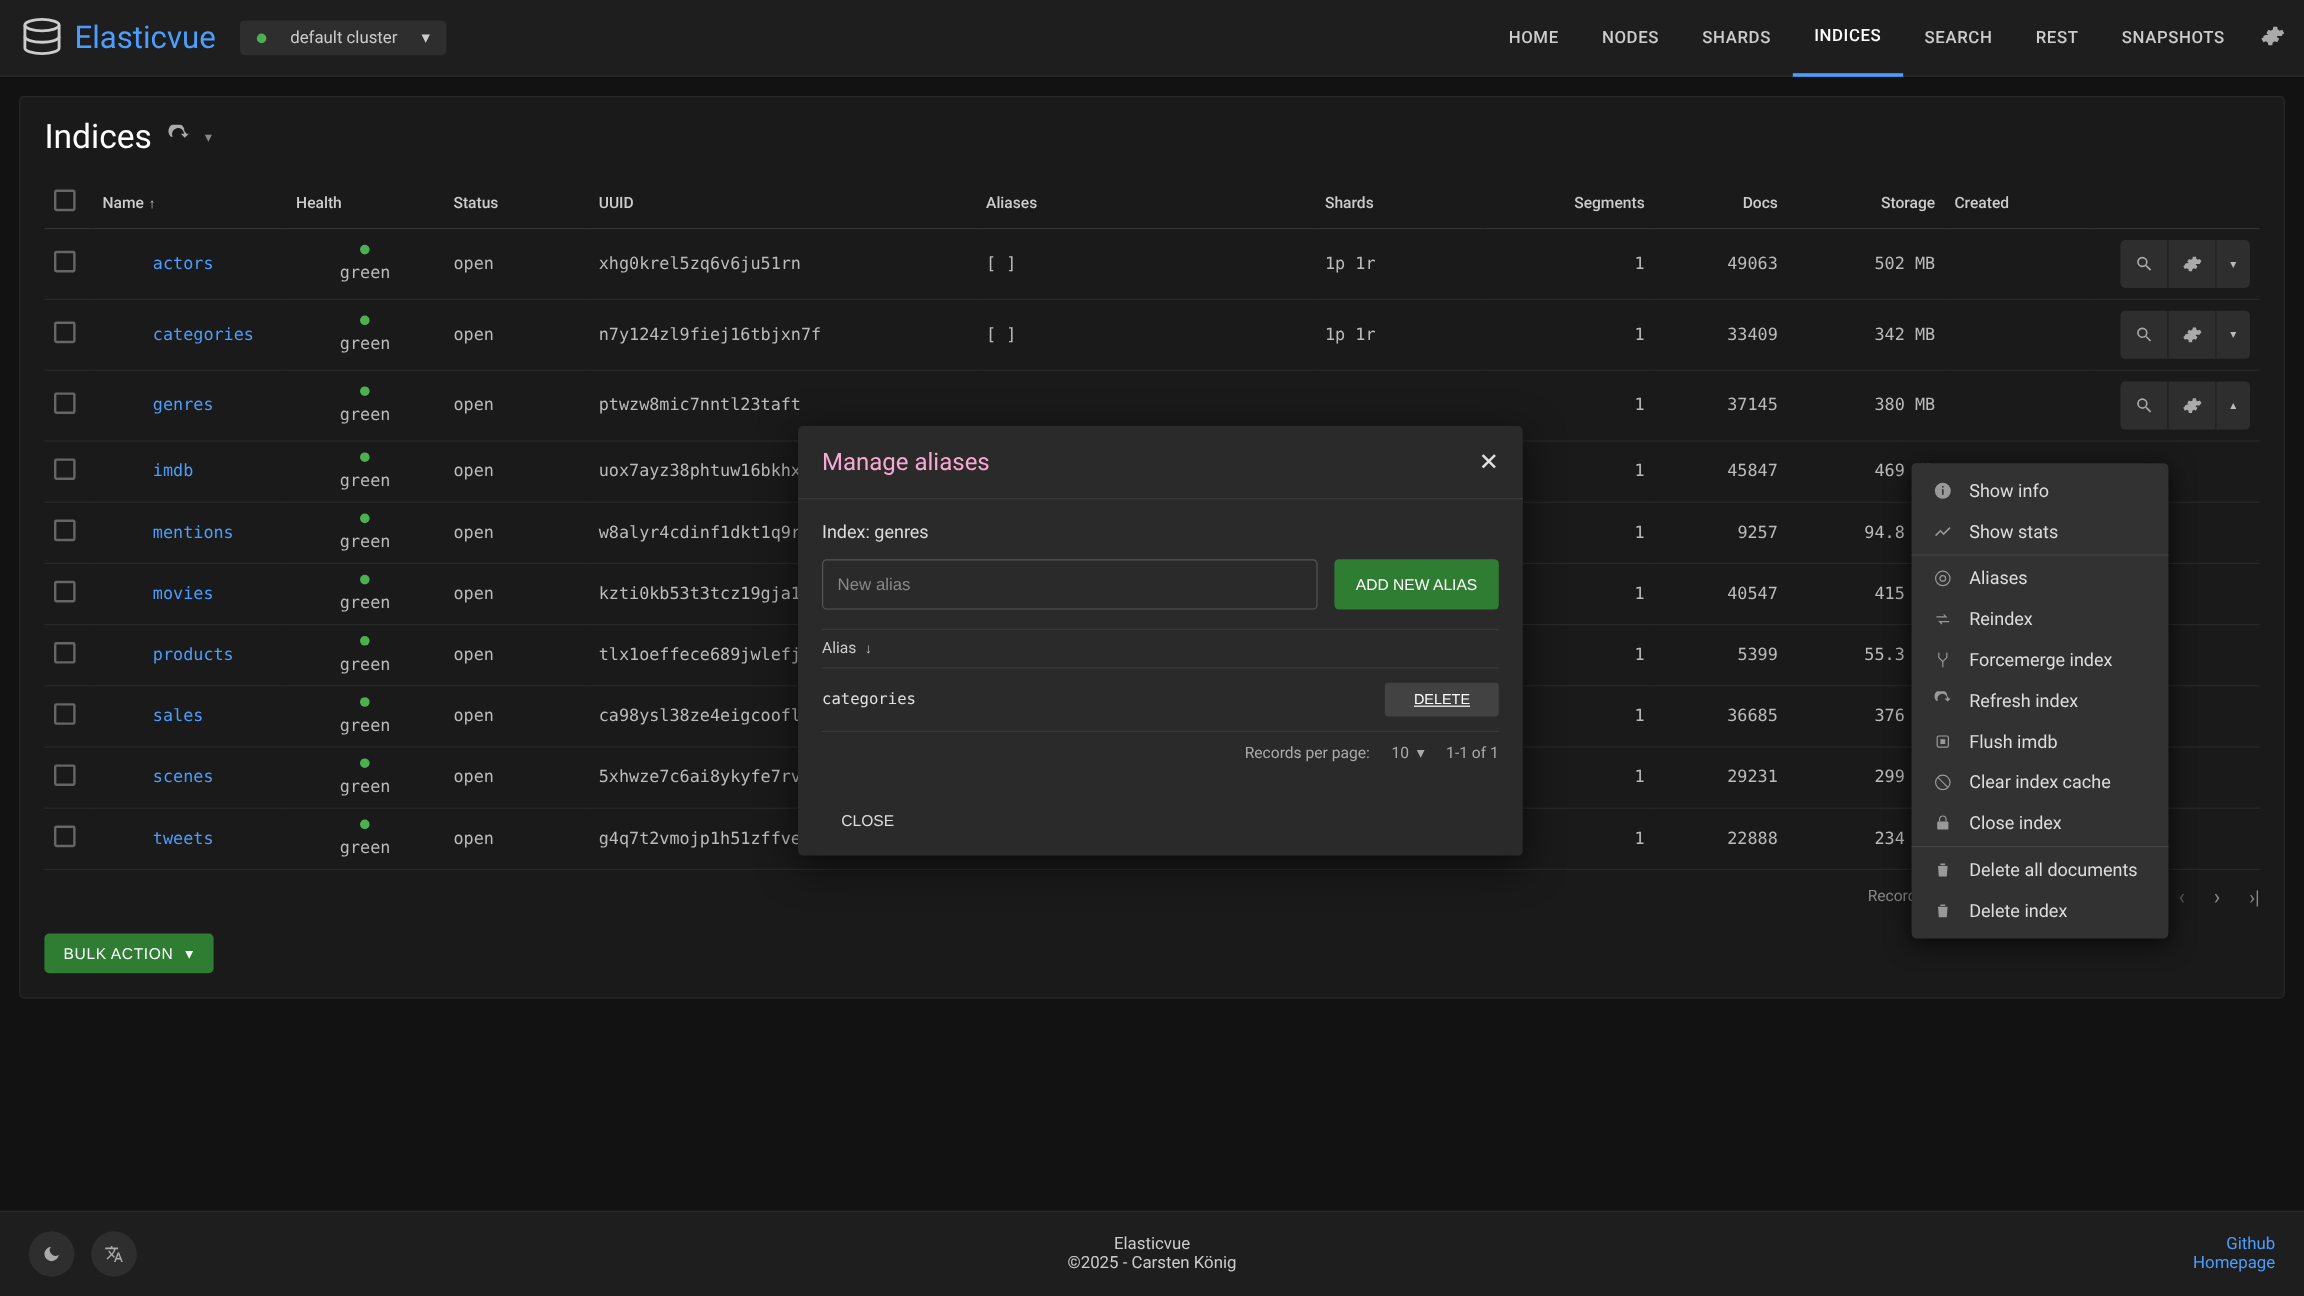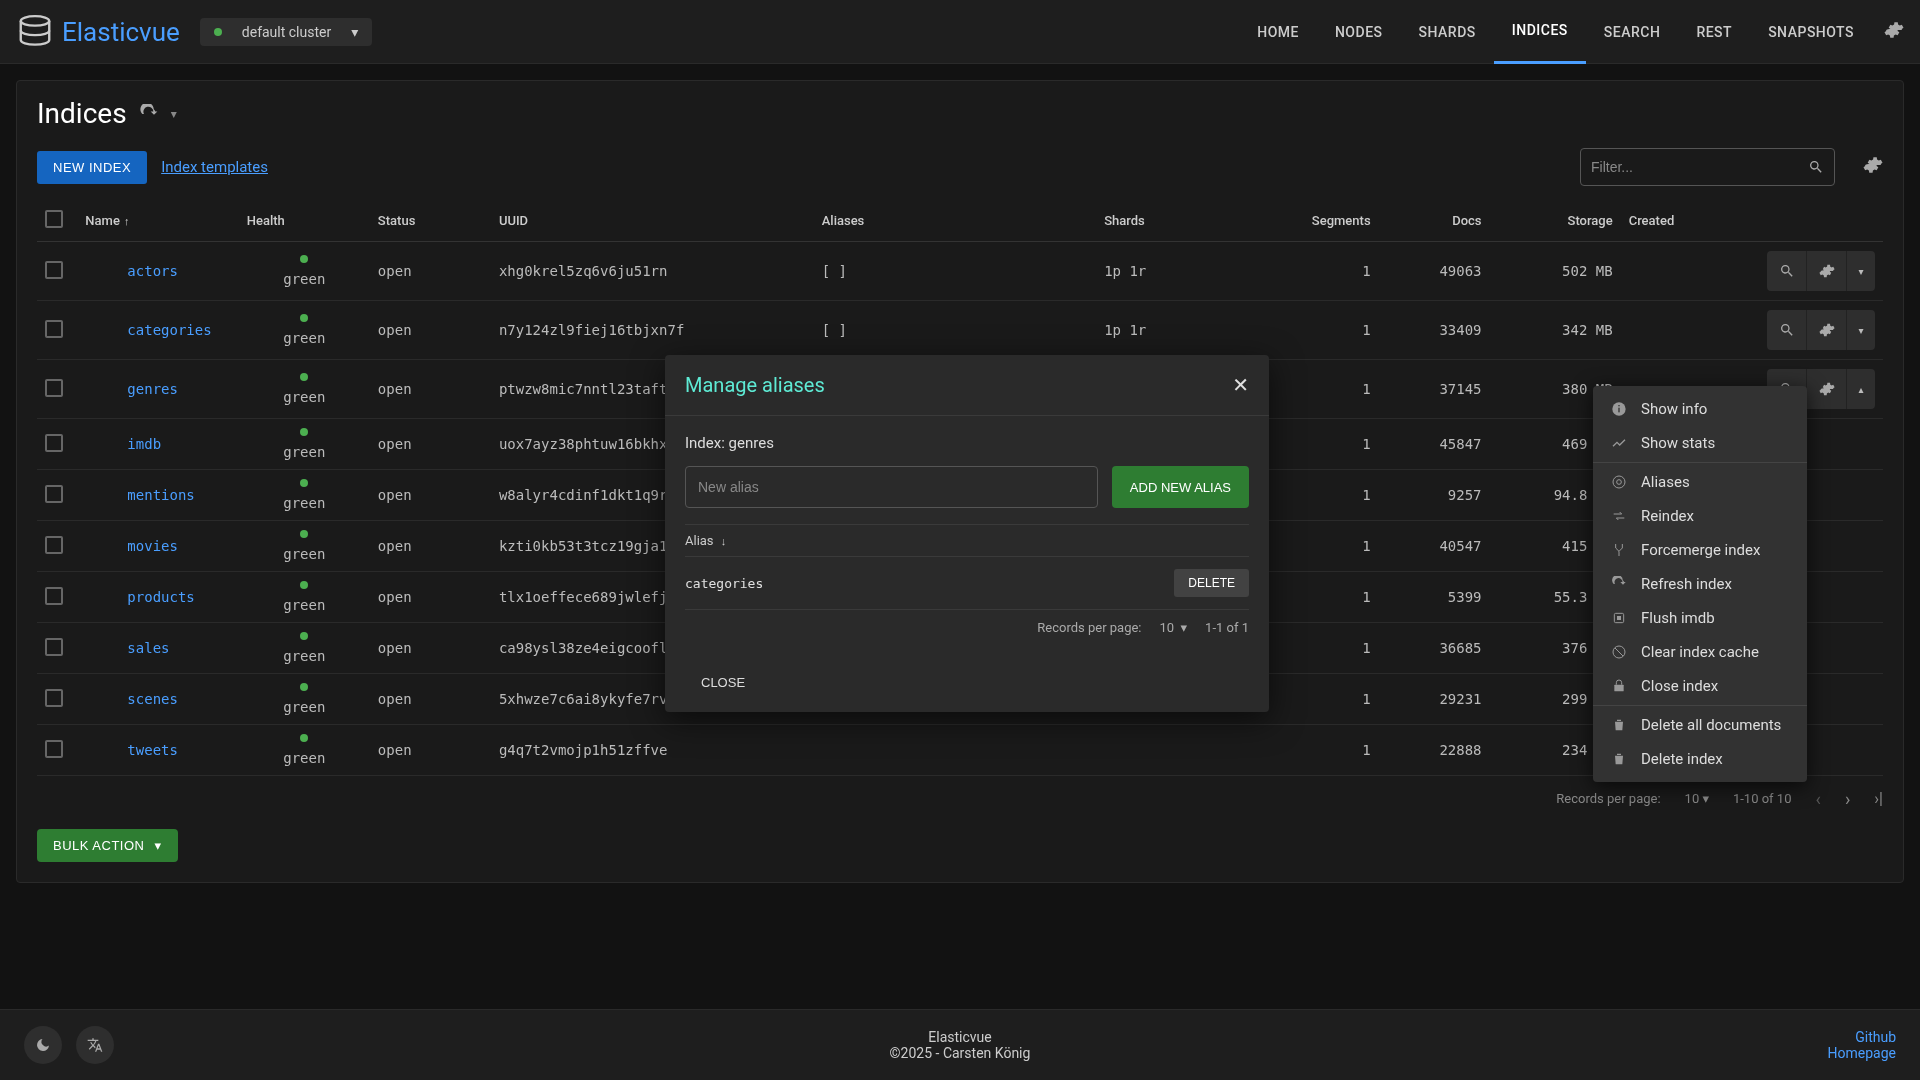--- a/index.html
+++ b/index.html
@@ -182,21 +182,21 @@
   box-shadow: 0 8px 32px rgba(0,0,0,0.6);
   z-index: 100;
 }
 .modal-header {
   padding: 18px 20px;
   display: flex;
   justify-content: space-between;
   align-items: center;
   border-bottom: 1px solid #3a3a3a;
 }
-.modal-title { font-size: 20px; color: #5eead4; }
+.modal-title { font-size: 20px; color: #f9a8d4; }
 .modal-close { cursor: pointer; font-size: 20px; }
 .modal-body { padding: 18px 20px; }
 .modal-label { font-size: 15px; color: #ddd; margin-bottom: 14px; }
 .alias-row { display: flex; gap: 14px; margin-bottom: 16px; }
 .alias-input {
   flex: 1;
   border: 1px solid #555;
   background: transparent;
   border-radius: 4px;
   padding: 12px;
@@ -218,25 +218,26 @@
   font-size: 13px;
   color: #ccc;
   padding: 8px 0;
   border-top: 1px solid #3a3a3a;
   border-bottom: 1px solid #3a3a3a;
 }
 .modal-td { padding: 12px 0; border-bottom: 1px solid #3a3a3a; display: flex; justify-content: space-between; align-items: center; }
 .btn-del {
   background: #424242;
   color: #fff;
-  padding: 7px 14px;
+  padding: 7px 24px;
   border: none;
   border-radius: 3px;
   font-size: 12px;
   cursor: pointer;
+  text-decoration: underline;
 }
 .modal-foot-row { display: flex; justify-content: flex-end; font-size: 13px; color: #aaa; padding: 10px 0 0; gap: 18px; align-items: center;}
 .modal-actions { padding: 14px 20px; }
 .btn-close {
   background: transparent;
   color: #ddd;
   padding: 8px 16px;
   border: none;
   font-size: 13px;
   font-weight: 500;
@@ -305,36 +306,20 @@
 <div class="main">
   <div class="card">
     <div class="card-header">
       <span class="page-title">Indices</span>
       <span class="icon-btn">
         <svg class="icon" viewBox="0 0 24 24">
             <path d="M17.65 6.35A8 8 0 104 12h2a6 6 0 1111.3-3H14l4 4 4-4h-2.35a8 8 0 00-2-2.65z"></path>
           </svg>
       </span>
       <span class="icon-btn" style="font-size:12px;color:#888;">▾</span>
-    </div>
-    <div class="toolbar">
-      <button class="btn-primary">NEW INDEX</button>
-      <a class="link">Index templates</a>
-      <div class="spacer"></div>
-      <div class="filter-box">
-        <input placeholder="Filter..." style="">
-        <svg class="icon-sm" viewBox="0 0 24 24">
-            <path d="M15.5 14h-.8l-.3-.3a6.5 6.5 0 10-.7.7l.3.3v.8l5 5 1.5-1.5-5-5zM9.5 14a4.5 4.5 0 110-9 4.5 4.5 0 010 9z"></path>
-          </svg>
-      </div>
-      <div class="table-settings">
-        <svg class="icon" viewBox="0 0 24 24">
-            <path d="M12 8a4 4 0 100 8 4 4 0 000-8zm9.4 4a7.7 7.7 0 00-.1-1.2l2.1-1.6-2-3.5-2.5 1a7.6 7.6 0 00-2-1.2l-.4-2.7h-4l-.4 2.7a7.6 7.6 0 00-2 1.2l-2.5-1-2 3.5 2.1 1.6A7.7 7.7 0 002.6 12c0 .4 0 .8.1 1.2L.6 14.8l2 3.5 2.5-1c.6.5 1.3.9 2 1.2l.4 2.7h4l.4-2.7c.7-.3 1.4-.7 2-1.2l2.5 1 2-3.5-2.1-1.6c.1-.4.1-.8.1-1.2z"></path>
-          </svg>
-      </div>
     </div>
 
     <table>
       <thead>
         <tr>
           <th style="width:40px"><span class="checkbox"></span></th>
           <th style="width:160px"><span>Name</span><span class="sort-arrow">↑</span></th>
           <th style="width:130px">Health</th>
           <th style="width:120px">Status</th>
           <th style="width:320px">UUID</th>

